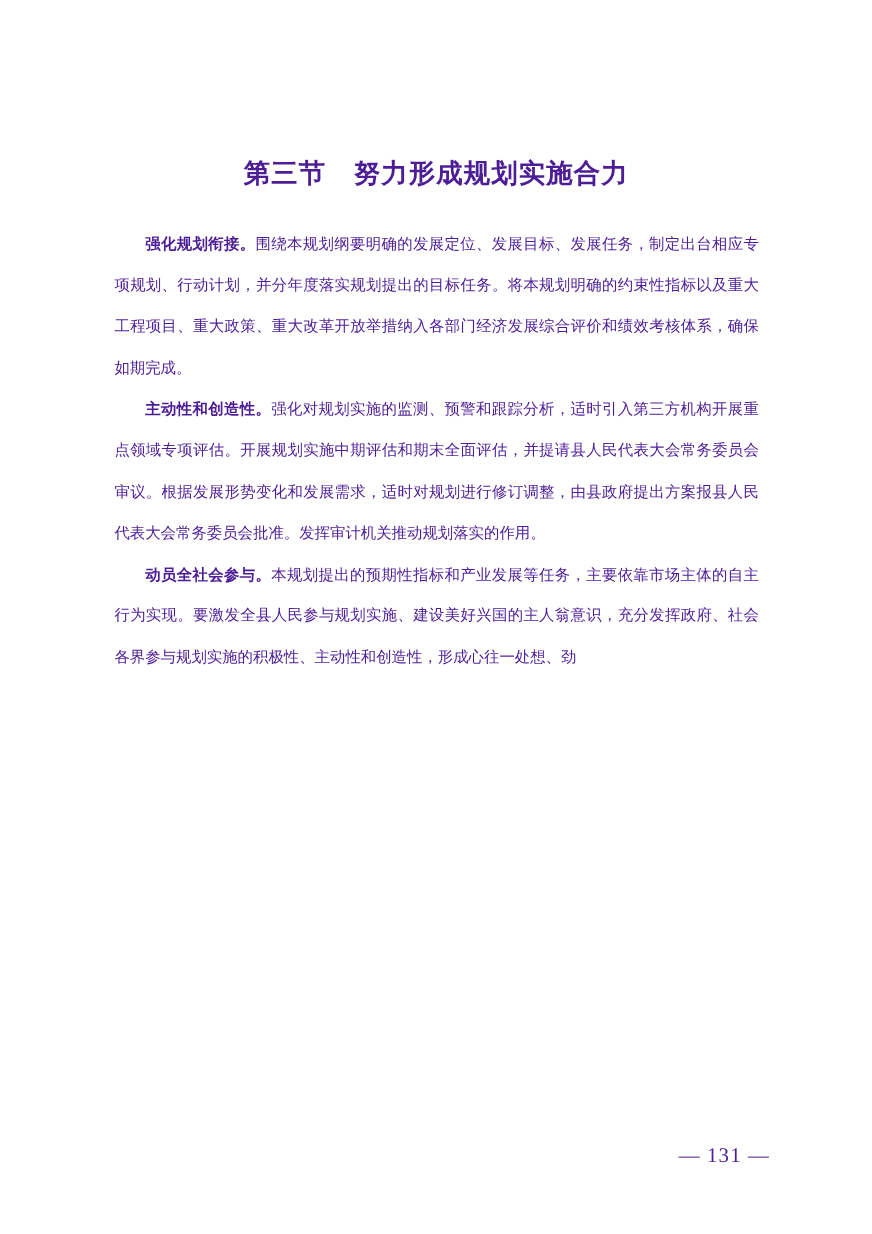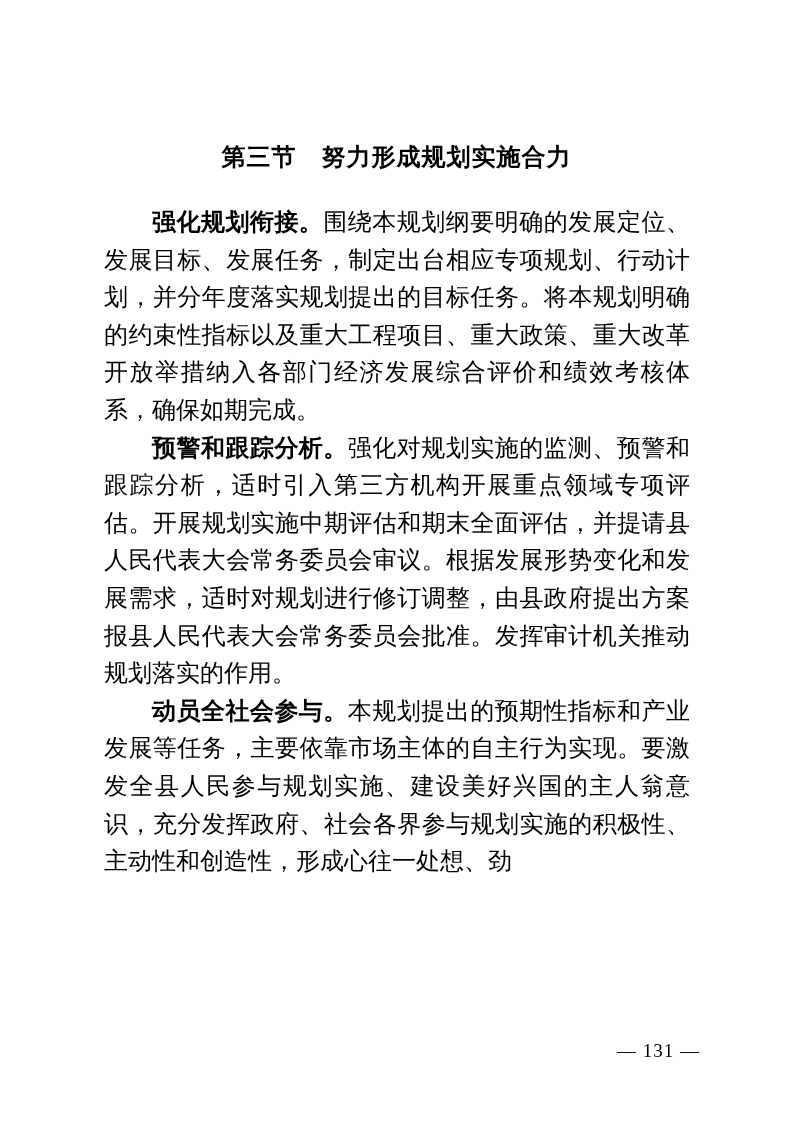--- a/index.html
+++ b/index.html
@@ -8,39 +8,39 @@
     background: #e8e8e8;
   }
   .page {
     position: relative;
     width: 793px;
     height: 1122px;
     margin: 0 auto;
     background: #ffffff;
     overflow: hidden;
     font-family: "Liberation Serif", "DejaVu Serif", serif;
-    color: #000000;
+    color: #4c1d95;
   }
   .section-title {
     position: absolute;
     top: 141px;
     left: 0;
     width: 100%;
     text-align: center;
     font-size: 24px;
     font-weight: bold;
     letter-spacing: 1px;
     white-space: nowrap;
   }
   .body-block {
     position: absolute;
     top: 204px;
     left: 104px;
     width: 586px;
-    font-size: 24px;
+    font-size: 14px;
     line-height: 37.6px;
     text-align: justify;
   }
   .body-block p {
     margin: 0;
     padding: 0;
     text-indent: 2em;
   }
   .body-block p .lead {
     font-weight: bold;
@@ -57,18 +57,18 @@
   }
 </style>
 </head>
 <body>
 
 <div class="page">
   <div class="section-title">第三节　努力形成规划实施合力</div>
 
   <div class="body-block">
       <p><span class="lead">强化规划衔接。</span>围绕本规划纲要明确的发展定位、发展目标、发展任务，制定出台相应专项规划、行动计划，并分年度落实规划提出的目标任务。将本规划明确的约束性指标以及重大工程项目、重大政策、重大改革开放举措纳入各部门经济发展综合评价和绩效考核体系，确保如期完成。</p>
-      <p><span class="lead">预警和跟踪分析。</span>强化对规划实施的监测、预警和跟踪分析，适时引入第三方机构开展重点领域专项评估。开展规划实施中期评估和期末全面评估，并提请县人民代表大会常务委员会审议。根据发展形势变化和发展需求，适时对规划进行修订调整，由县政府提出方案报县人民代表大会常务委员会批准。发挥审计机关推动规划落实的作用。</p>
+      <p><span class="lead">主动性和创造性。</span>强化对规划实施的监测、预警和跟踪分析，适时引入第三方机构开展重点领域专项评估。开展规划实施中期评估和期末全面评估，并提请县人民代表大会常务委员会审议。根据发展形势变化和发展需求，适时对规划进行修订调整，由县政府提出方案报县人民代表大会常务委员会批准。发挥审计机关推动规划落实的作用。</p>
       <p><span class="lead">动员全社会参与。</span>本规划提出的预期性指标和产业发展等任务，主要依靠市场主体的自主行为实现。要激发全县人民参与规划实施、建设美好兴国的主人翁意识，充分发挥政府、社会各界参与规划实施的积极性、主动性和创造性，形成心往一处想、劲</p>
     </div>
 
   <div class="page-number">— 131 —</div>
 </div>
 
 </body></html>

